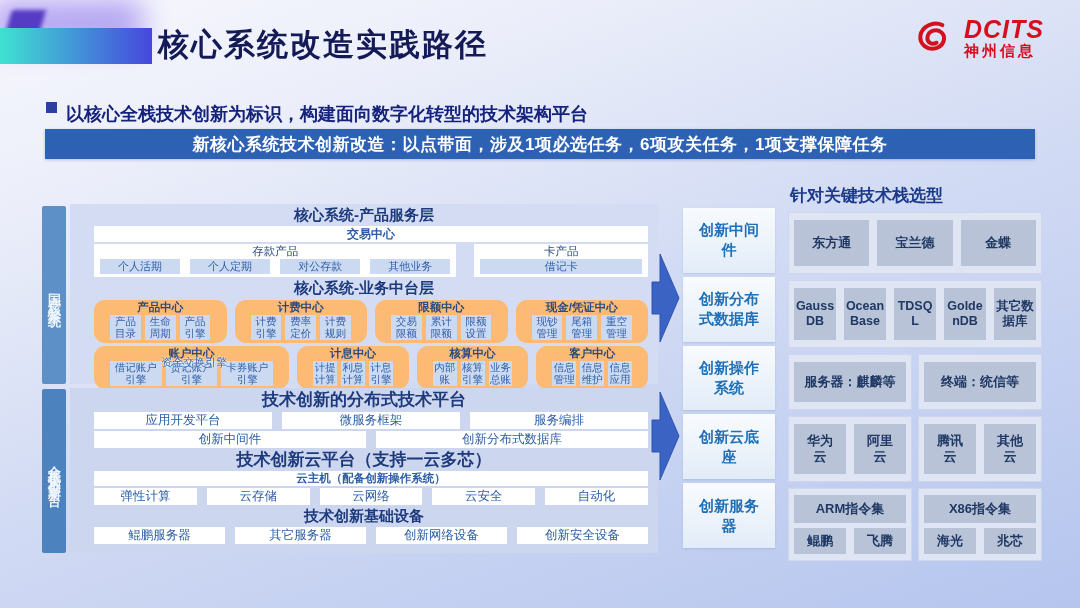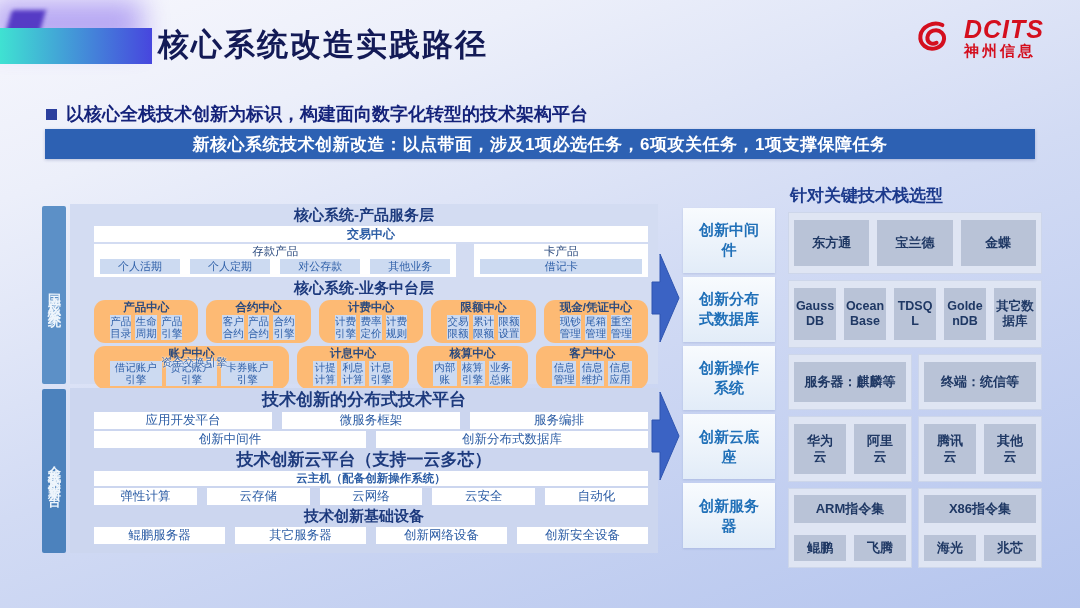--- a/index.html
+++ b/index.html
@@ -9,21 +9,21 @@
   
   .deco-glow{position:absolute;left:-8px;top:0;width:150px;height:46px;background:#6a46e8;filter:blur(14px);opacity:.45;}
   .deco-purple{position:absolute;left:6px;top:10px;width:34px;height:42px;background:#4b2fc0;transform:skewX(-16deg);filter:blur(2px);opacity:.9;}
   .title-bar{position:absolute;left:0;top:28px;width:152px;height:36px;background:linear-gradient(90deg,#3fe2d2,#4746de);}
   .page-title{position:absolute;left:158px;top:24px;margin:0;font-size:31px;font-weight:bold;color:#131a56;letter-spacing:2px;}
   .logo{position:absolute;right:36px;top:16px;display:flex;align-items:center;gap:7px;}
   .logo svg{display:block;}
   .logo-brand{font-size:25px;font-weight:bold;font-style:italic;color:#d40f1e;letter-spacing:1px;line-height:26px;}
   .logo-company{font-size:15px;font-weight:bold;color:#d40f1e;letter-spacing:3px;line-height:18px;}
   
-  .subtitle{position:absolute;left:46px;top:102px;display:flex;align-items:center;gap:9px;font-size:18px;font-weight:bold;color:#14227a;}
+  .subtitle{position:absolute;left:46px;top:102px;display:flex;align-items:flex-start;gap:9px;font-size:18px;font-weight:bold;color:#14227a;}
   .bullet{width:11px;height:11px;background:#2b3f9e;flex:0 0 auto;}
   .banner{position:absolute;left:45px;top:129px;width:990px;height:30px;background:#2d61b3;color:#ffffff;
     font-size:17px;font-weight:bold;display:flex;align-items:center;justify-content:center;letter-spacing:.5px;
     box-shadow:0 1px 3px rgba(30,50,120,.25);}
   
   .side-bar{position:absolute;left:42px;width:24px;writing-mode:vertical-rl;text-orientation:upright;
     color:#eef5fc;font-size:13px;font-weight:bold;letter-spacing:4px;display:flex;align-items:center;justify-content:center;border-radius:2px;}
   .side-top{top:206px;height:178px;background:#5c90c7;}
   .side-bottom{top:389px;height:164px;background:#4c82bd;}
   
@@ -67,21 +67,21 @@
   .rp-title{font-size:17px;font-weight:bold;color:#1c3a8c;margin:0 0 5px 2px;}
   .rgroup{background:#dfe5f3;border:1px solid #cdd6ea;padding:7px 5px;display:flex;gap:8px;margin-bottom:6px;box-sizing:border-box;}
   .graybox{flex:1;background:#b9c3d7;color:#1f3864;font-size:13px;font-weight:bold;display:flex;align-items:center;
     justify-content:center;text-align:center;padding:14px 2px;box-sizing:border-box;}
   .g2 .graybox{padding:4px 1px;font-size:12.5px;line-height:15px;word-break:break-all;min-height:52px;}
   .rrow{display:flex;gap:6px;margin-bottom:6px;}
   .rgroup.single{flex:1;margin:0;}
   .rgroup.single .graybox{padding:11px 2px;}
   .rgroup.half{flex:1;margin:0;}
   .g4 .graybox{padding:9px 13px;line-height:16px;}
-  .rgroup.chipgrp{flex:1;margin:0;flex-direction:column;gap:12px;padding:6px 5px;}
+  .rgroup.chipgrp{flex:1;margin:0;flex-direction:column;gap:5px;padding:6px 5px;}
   .isa-label{background:#b9c3d7;color:#1f3864;font-size:13px;font-weight:bold;text-align:center;padding:5px 0;}
   .chips{display:flex;gap:8px;border-radius:10px;}
   .chipbox{flex:1;background:#b9c3d7;color:#1f3864;font-size:13px;font-weight:bold;text-align:center;padding:4px 0;}
 </style>
 </head>
 <body>
 
 <div class="stage">
 
   <div class="deco-glow"></div>
@@ -134,28 +134,20 @@
     <div class="centers-row">
       <div class="center">
         <div class="center-title">产品中心</div>
         <div class="center-items">
             <div class="cellbox">产品目录</div>
             <div class="cellbox">生命周期</div>
             <div class="cellbox">产品引擎</div>
           </div>
       </div>
       <div class="center">
-        <div class="center-title">合约中心</div>
-        <div class="center-items">
-            <div class="cellbox">客户合约</div>
-            <div class="cellbox">产品合约</div>
-            <div class="cellbox">合约引擎</div>
-          </div>
-      </div>
-      <div class="center">
         <div class="center-title">计费中心</div>
         <div class="center-items">
             <div class="cellbox">计费引擎</div>
             <div class="cellbox">费率定价</div>
             <div class="cellbox">计费规则</div>
           </div>
       </div>
       <div class="center">
         <div class="center-title">限额中心</div>
         <div class="center-items">

